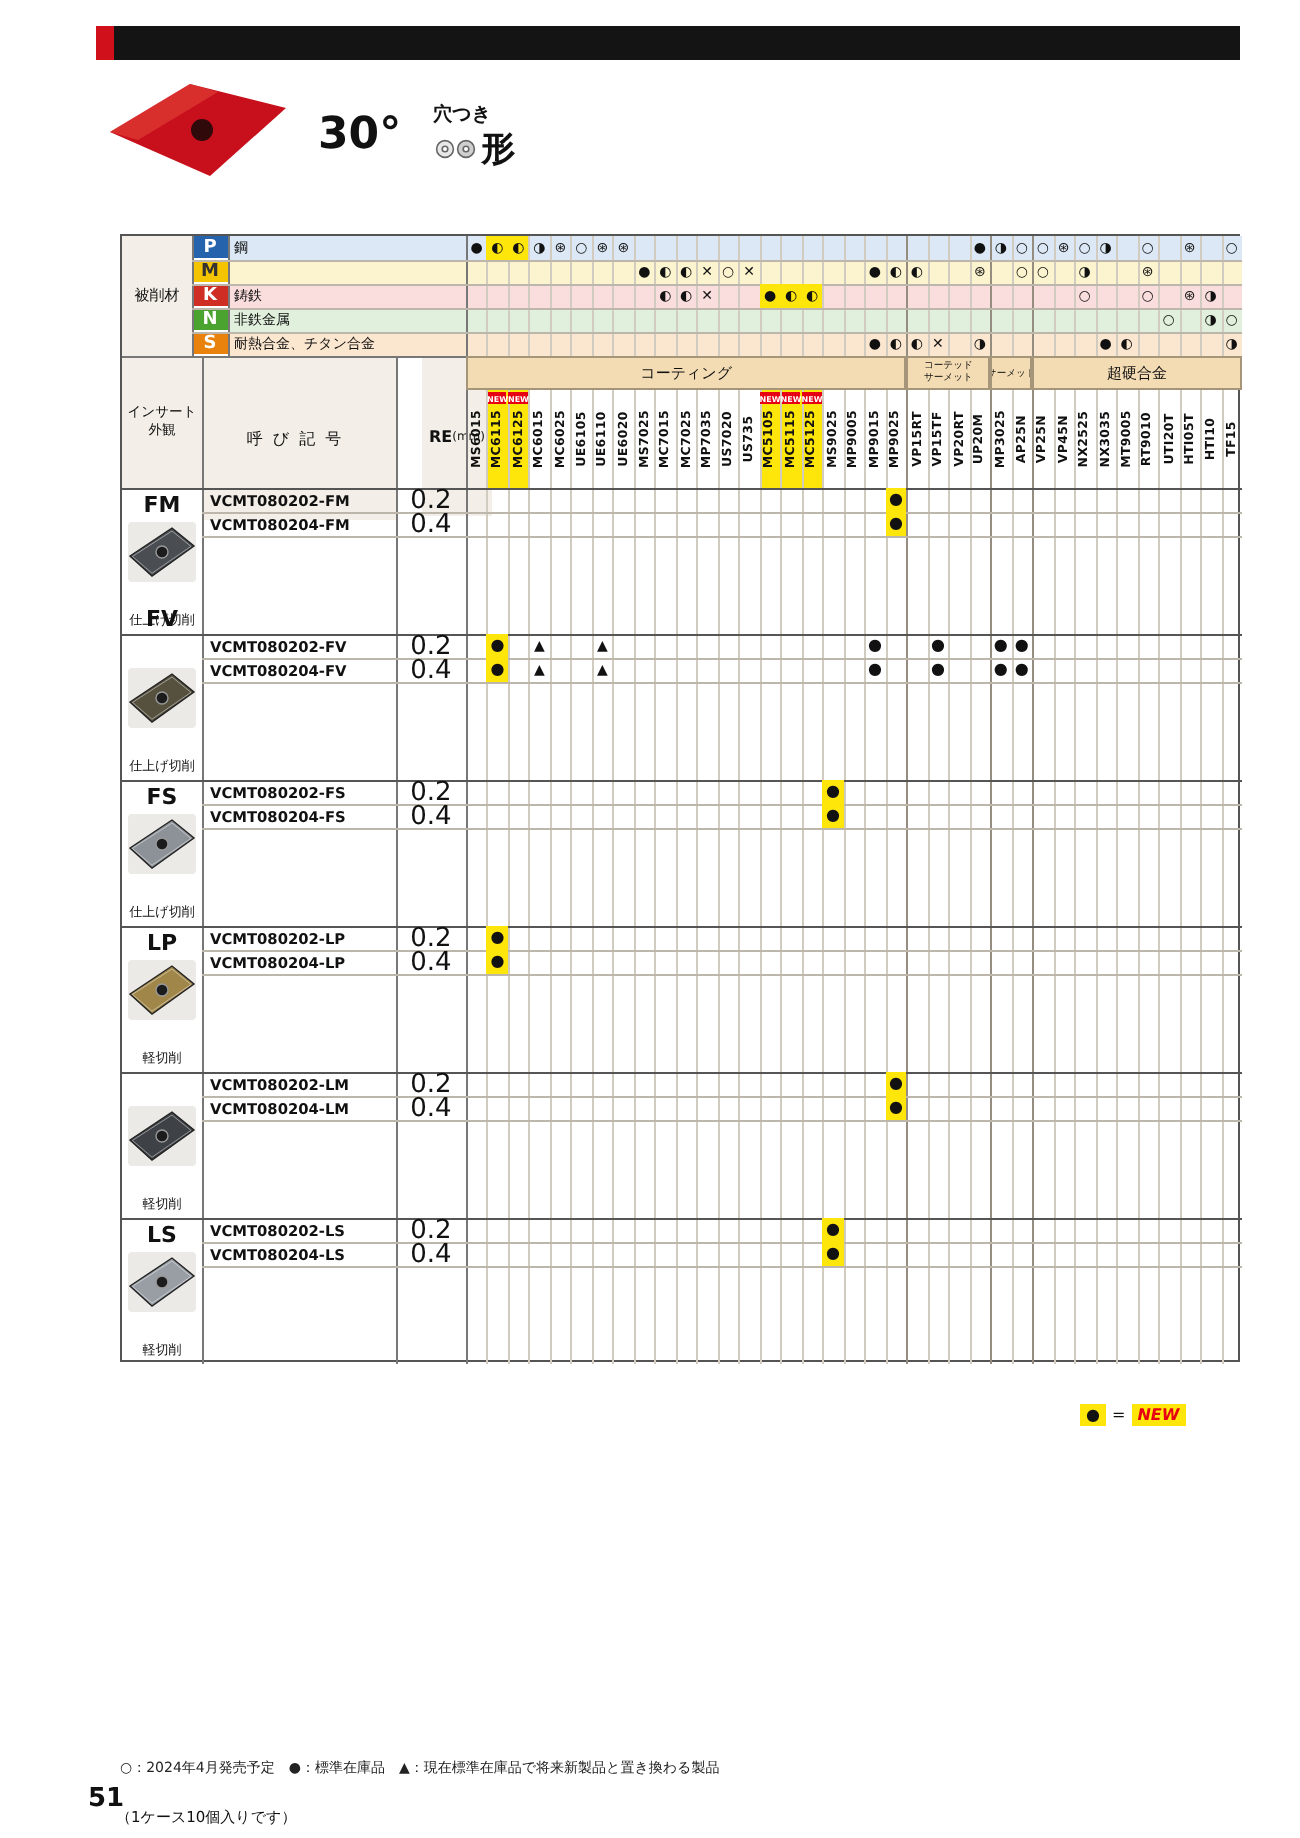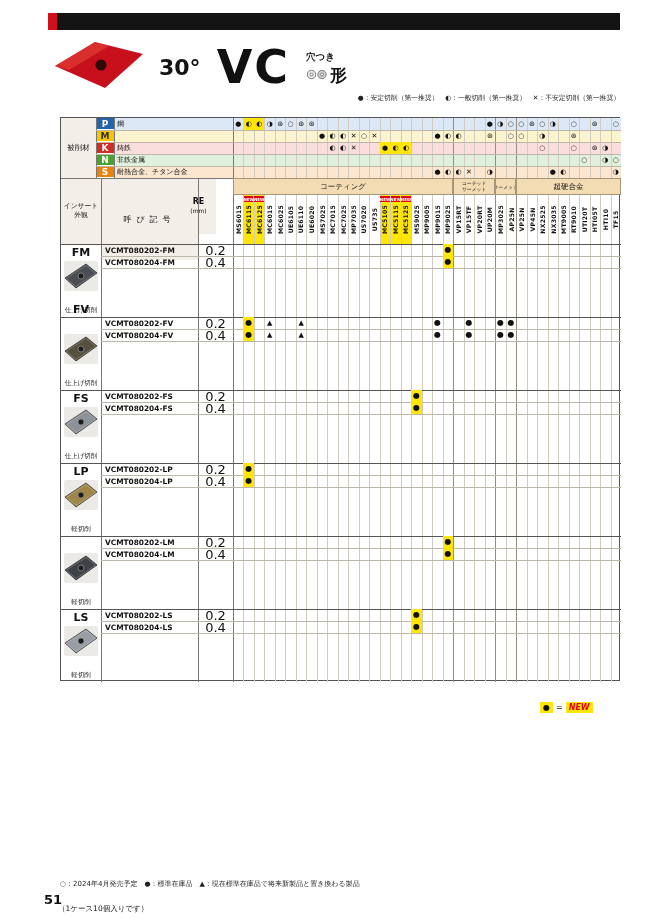--- a/index.html
+++ b/index.html
@@ -29,49 +29,47 @@
 
 <div class="abs" style="left:55px;top:38px;height:58px;display:flex;align-items:center;gap:16px">
   <span>
     <svg width="88" height="52" viewBox="0 0 88 52">
       <polygon points="0,27 40,3 88,15 50,49" fill="#c8101c"></polygon>
       <polygon points="0,27 40,3 54,7 14,31" fill="#e04038" opacity="0.65"></polygon>
       <circle cx="46" cy="26" r="5.5" fill="#30090b"></circle>
     </svg>
   </span>
   <div style="font-size:22px;font-weight:600">30°</div>
-  <div style="font-size:46px;font-weight:800;letter-spacing:2px;line-height:1">VC</div>
   <div style="display:flex;flex-direction:column;gap:1px">
     <div style="font-size:9.5px;font-weight:700">穴つき</div>
     <div style="display:flex;align-items:flex-end;gap:2px">
       <span>
         <svg width="22" height="11" viewBox="0 0 22 11">
           <circle cx="5.5" cy="5.5" r="4.2" fill="#e8e8e8" stroke="#666" stroke-width="0.8"></circle>
           <circle cx="5.5" cy="5.5" r="1.4" fill="#fff" stroke="#666" stroke-width="0.8"></circle>
           <circle cx="16" cy="5.5" r="4.2" fill="#cfcfcf" stroke="#666" stroke-width="0.8"></circle>
           <circle cx="16" cy="5.5" r="1.4" fill="#fff" stroke="#666" stroke-width="0.8"></circle>
         </svg>
       </span>
       <span style="font-size:17px;font-weight:700;line-height:1">形</span>
     </div>
   </div>
 </div>
 
 <div class="abs" style="left:200px;top:94px;width:420px;text-align:right;font-size:6.8px;line-height:9.5px;color:#222">
-  <div>●：安定切削（第一推奨）　◐：一般切削（第一推奨）　✕：不安定切削（第一推奨）</div>
 </div>
 
 <div id="tbl" class="abs" style="left:60px;top:117px;width:560px;height:564px;border:1px solid #555">
   <div class="abs hcell" style="left:0;top:0;width:35px;height:60px">被削材</div>
   <div class="abs hcell" style="left:0;top:60px;width:40px;height:66px;flex-direction:column;font-size:6.8px;line-height:9px">
     <div>インサート</div>
     <div>外観</div>
   </div>
   <div class="abs hcell" style="left:40px;top:60px;width:97px;height:82px;letter-spacing:5px;font-size:8px">呼び記号</div>
-  <div class="abs hcell" style="left:120px;top:60px;width:35px;height:56px;flex-direction:column;line-height:9px">
+  <div class="abs hcell" style="left:150px;top:60px;width:35px;height:80px;line-height:9px">
     <div style="font-weight:700;font-size:8px">RE</div>
     <div style="font-size:6px">(mm)</div>
   </div>
 <div class="abs" style="left: 53px; top: 0px; width: 507px; height: 12px; background: rgb(220, 232, 245);"></div>
     <div class="abs matletter" style="left: 35px; top: 0px; width: 18px; height: 12px; background: rgb(38, 99, 173); color: rgb(255, 255, 255);">P</div>
     <div class="abs matname" style="left: 53px; top: 0px; width: 119px; height: 12px;">鋼</div>
     <div class="abs" style="left: 53px; top: 12px; width: 507px; height: 12px; background: rgb(252, 244, 207);"></div>
     <div class="abs matletter" style="left: 35px; top: 12px; width: 18px; height: 12px; background: rgb(245, 196, 0); color: rgb(51, 51, 51);">M</div>
     <div class="abs matname" style="left: 53px; top: 28px; width: 119px; height: 12px;">ステンレス鋼</div>
     <div class="abs" style="left: 53px; top: 24px; width: 507px; height: 12px; background: rgb(250, 221, 221);"></div>

